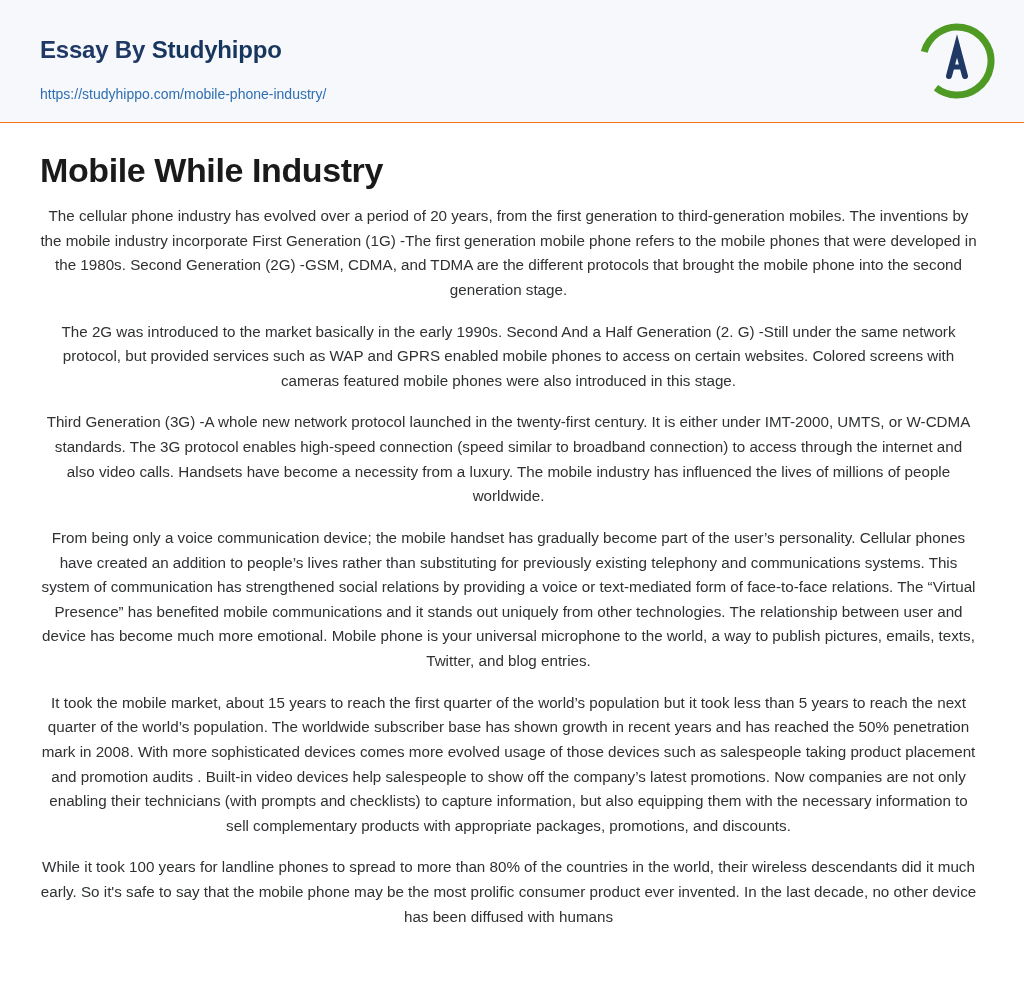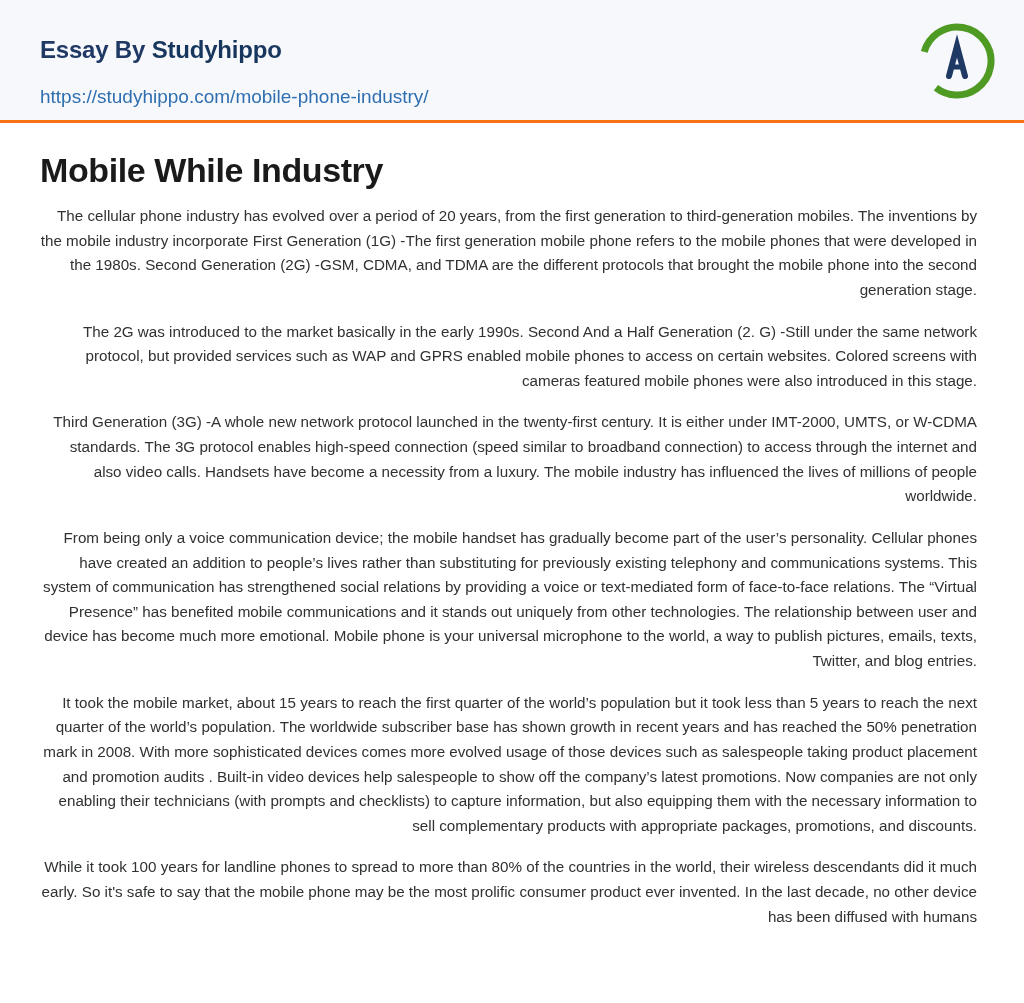--- a/index.html
+++ b/index.html
@@ -19,21 +19,21 @@
     width: 1024px;
     height: 1003px;
     position: relative;
     box-sizing: border-box;
   }
 
   
   .header {
     height: 123px;
     background: #f7f8fc;
-    border-bottom: 3px solid #f97316;
+    border-bottom: 1px solid #f97316;
     box-sizing: border-box;
     position: relative;
   }
   .brand {
     position: absolute;
     left: 40px;
     top: 38px;
     font-size: 24px;
     font-weight: bold;
     letter-spacing: -0.2px;
@@ -43,21 +43,21 @@
   .brand .essay-by {
     color: #1f3864;
   }
   .brand .studyhippo {
     color: #17365d;
   }
   .site-url {
     position: absolute;
     left: 40px;
     top: 86px;
-    font-size: 19px;
+    font-size: 14px;
     color: #2f6fb0;
     line-height: 1.2;
     text-decoration: none;
     text-align: right;
   }
   .logo {
     position: absolute;
     right: 28px;
     top: 22px;
     width: 78px;
@@ -75,21 +75,21 @@
     color: #1a1a1a;
     margin: 0 0 14px 0;
     letter-spacing: -0.4px;
     line-height: 1.15;
   }
   .para {
     font-size: 15.2px;
     line-height: 1.62;
     color: #2f3133;
     margin: 0 0 17px 0;
-    text-align: right;
+    text-align: center;
   }
 </style>
 </head>
 <body>
 
 <div class="page">
 
   <div class="header">
     <div class="brand">
       <span class="essay-by">Essay By </span><span class="studyhippo">Studyhippo</span>

